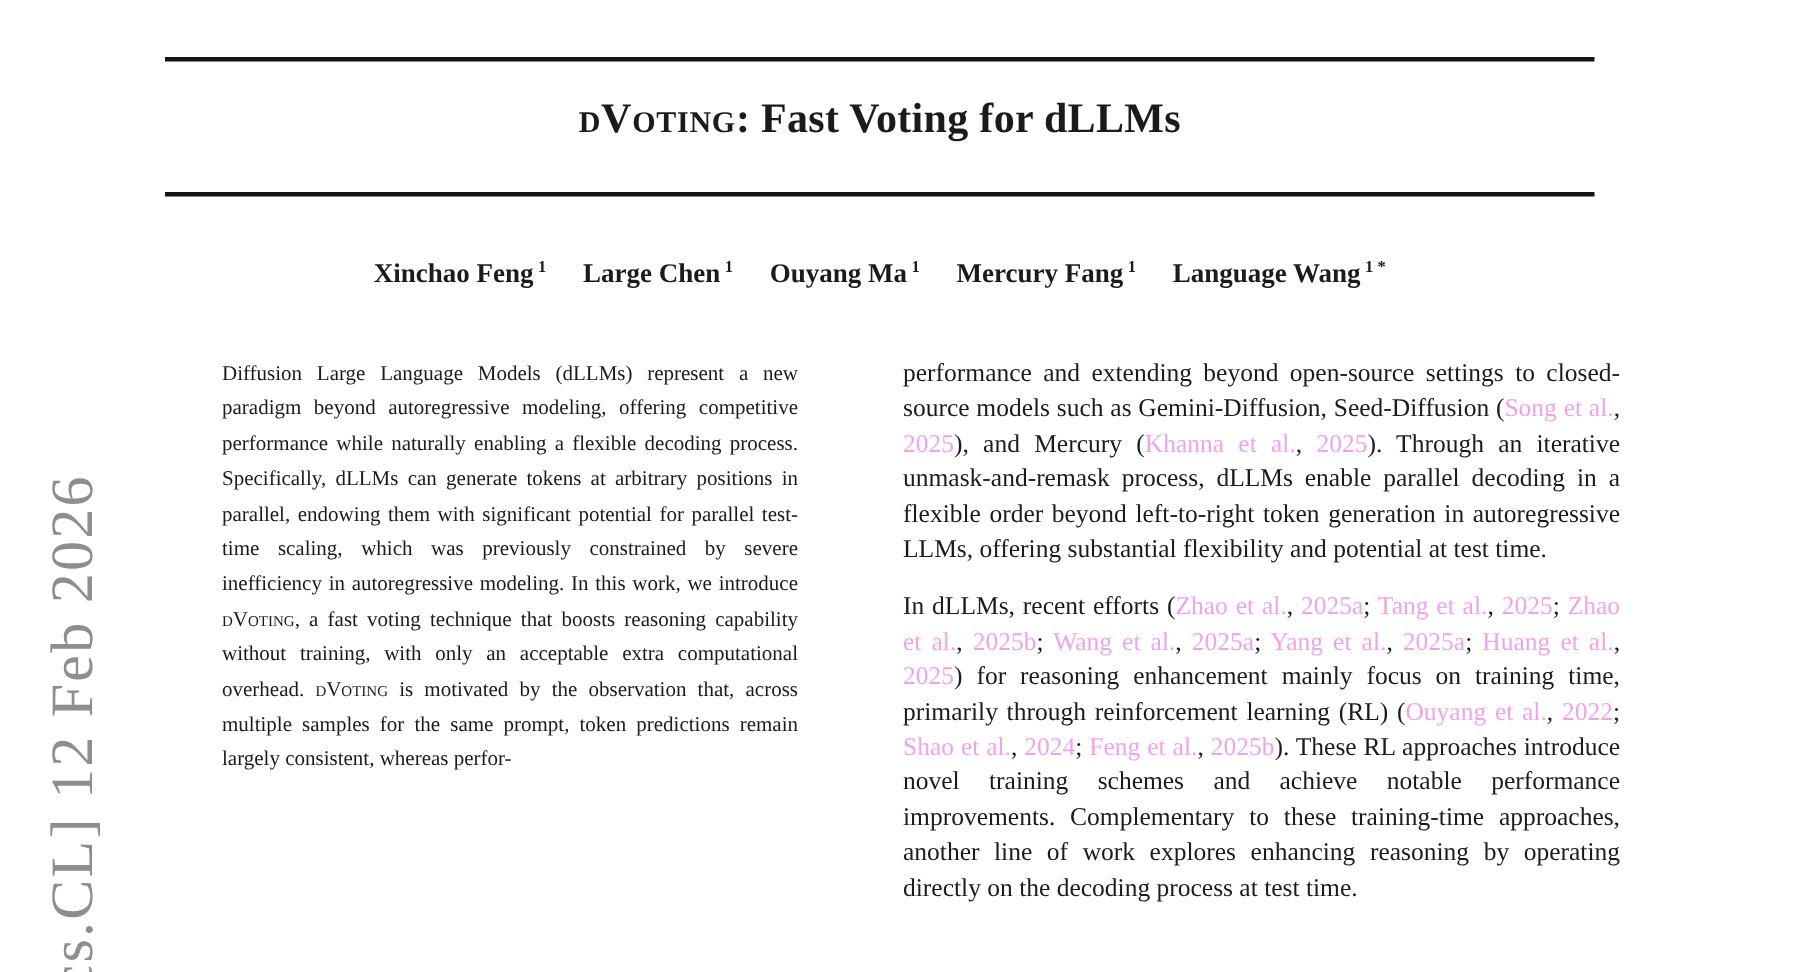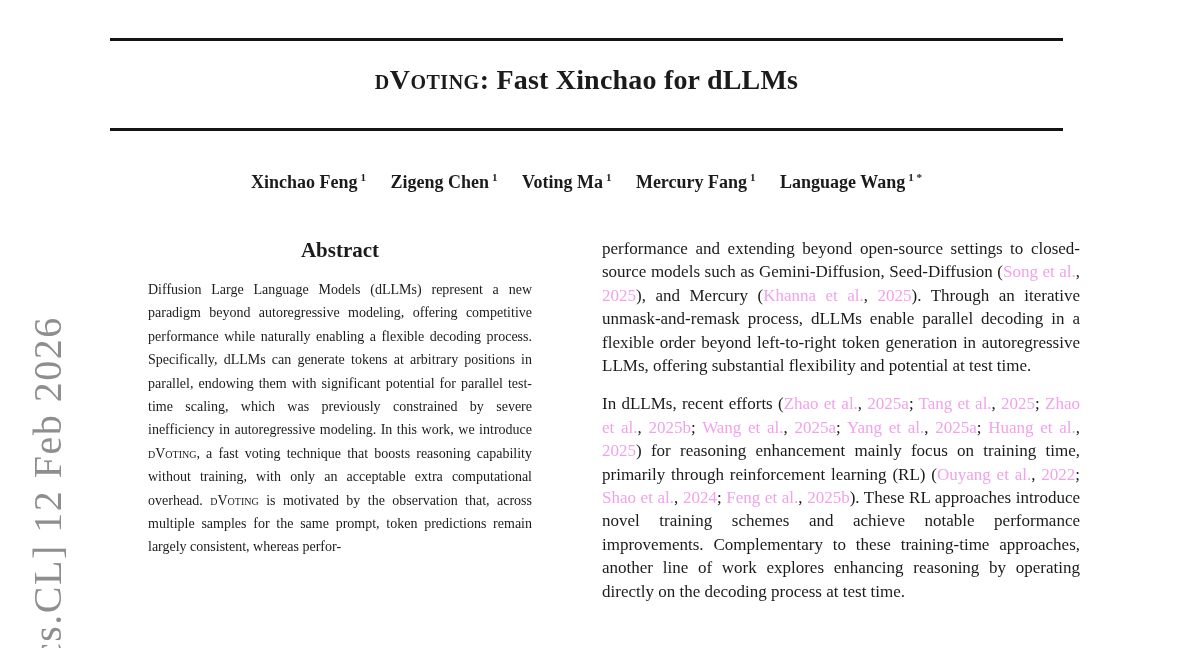--- a/index.html
+++ b/index.html
@@ -101,33 +101,32 @@
     font-family: "Liberation Serif", "DejaVu Serif", serif;
   }
 </style>
 </head>
 <body>
 
 <div class="watermark">cs.CL] 12 Feb 2026</div>
 
 <div class="rule rule-top"></div>
 
-<h1 class="paper-title"><span class="title-sc">dVoting</span><span>: Fast Xinchao for dLLMs</span></h1>
+<h1 class="paper-title"><span class="title-sc">dVoting</span><span>: Fast Voting for dLLMs</span></h1>
 
 <div class="rule rule-mid"></div>
 
 <div class="authors">
   <span class="author"><span>Xinchao Feng</span><sup>1</sup></span>
-  <span class="author"><span>Zigeng Chen</span><sup>1</sup></span>
-  <span class="author"><span>Voting Ma</span><sup>1</sup></span>
+  <span class="author"><span>Large Chen</span><sup>1</sup></span>
+  <span class="author"><span>Ouyang Ma</span><sup>1</sup></span>
   <span class="author"><span>Mercury Fang</span><sup>1</sup></span>
   <span class="author"><span>Language Wang</span><sup>1 *</sup></span>
 </div>
 
 <div class="col-left">
-  <div class="abstract-heading">Abstract</div>
   <p class="abstract-body"><span>Diffusion Large Language Models (dLLMs) represent a new paradigm beyond autoregressive modeling, offering competitive performance while naturally enabling a flexible decoding process. Specifically, dLLMs can generate tokens at arbitrary positions in parallel, endowing them with significant potential for parallel test-time scaling, which was previously constrained by severe inefficiency in autoregressive modeling. In this work, we introduce </span><span class="sc">dVoting</span><span>, a fast voting technique that boosts reasoning capability without training, with only an acceptable extra computational overhead. </span><span class="sc">dVoting</span><span> is motivated by the observation that, across multiple samples for the same prompt, token predictions remain largely consistent, whereas perfor-</span></p>
 </div>
 
 <div class="col-right">
   <p class="body-par"><span>performance and extending beyond open-source settings to closed-source models such as Gemini-Diffusion, Seed-Diffusion (</span><span class="cite">Song et al.</span><span>, </span><span class="cite">2025</span><span>), and Mercury (</span><span class="cite">Khanna et al.</span><span>, </span><span class="cite">2025</span><span>). Through an iterative unmask-and-remask process, dLLMs enable parallel decoding in a flexible order beyond left-to-right token generation in autoregressive LLMs, offering substantial flexibility and potential at test time.</span></p>
   <p class="body-par par-gap"><span>In dLLMs, recent efforts (</span><span class="cite">Zhao et al.</span><span>, </span><span class="cite">2025a</span><span>; </span><span class="cite">Tang et al.</span><span>, </span><span class="cite">2025</span><span>; </span><span class="cite">Zhao et al.</span><span>, </span><span class="cite">2025b</span><span>; </span><span class="cite">Wang et al.</span><span>, </span><span class="cite">2025a</span><span>; </span><span class="cite">Yang et al.</span><span>, </span><span class="cite">2025a</span><span>; </span><span class="cite">Huang et al.</span><span>, </span><span class="cite">2025</span><span>) for reasoning enhancement mainly focus on training time, primarily through reinforcement learning (RL) (</span><span class="cite">Ouyang et al.</span><span>, </span><span class="cite">2022</span><span>; </span><span class="cite">Shao et al.</span><span>, </span><span class="cite">2024</span><span>; </span><span class="cite">Feng et al.</span><span>, </span><span class="cite">2025b</span><span>). These RL approaches introduce novel training schemes and achieve notable performance improvements. Complementary to these training-time approaches, another line of work explores enhancing reasoning by operating directly on the decoding process at test time.</span></p>
 </div>
 
 </body></html>

